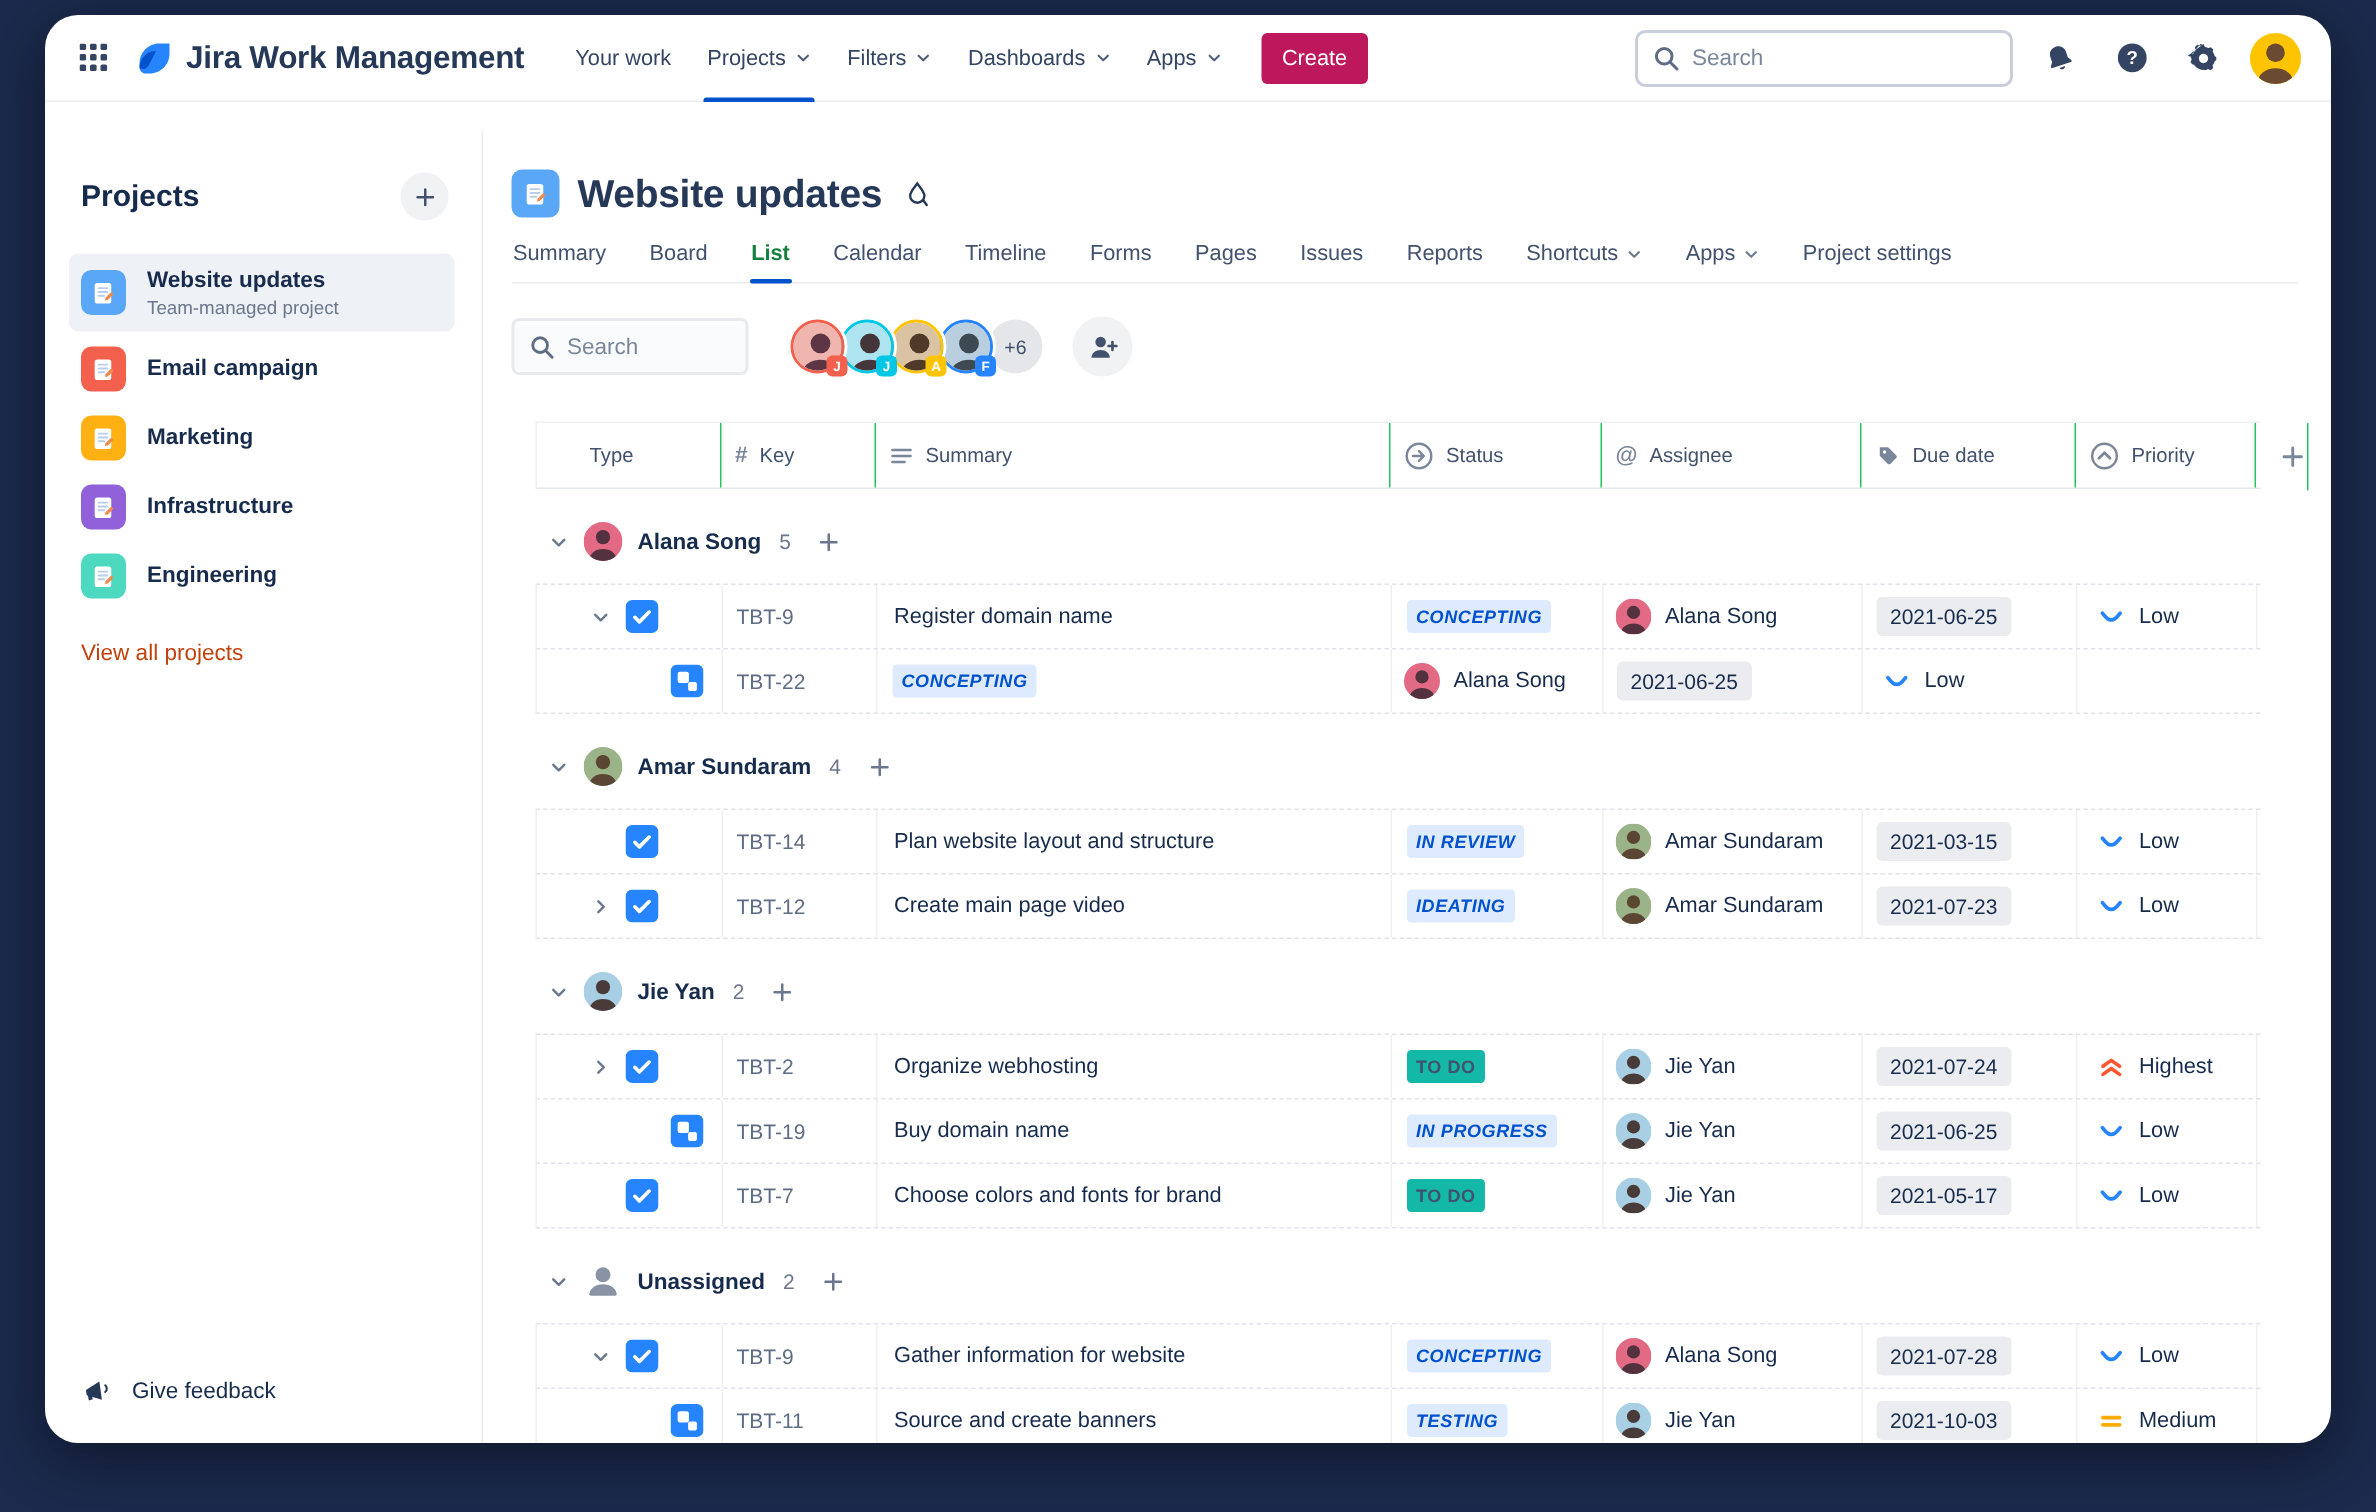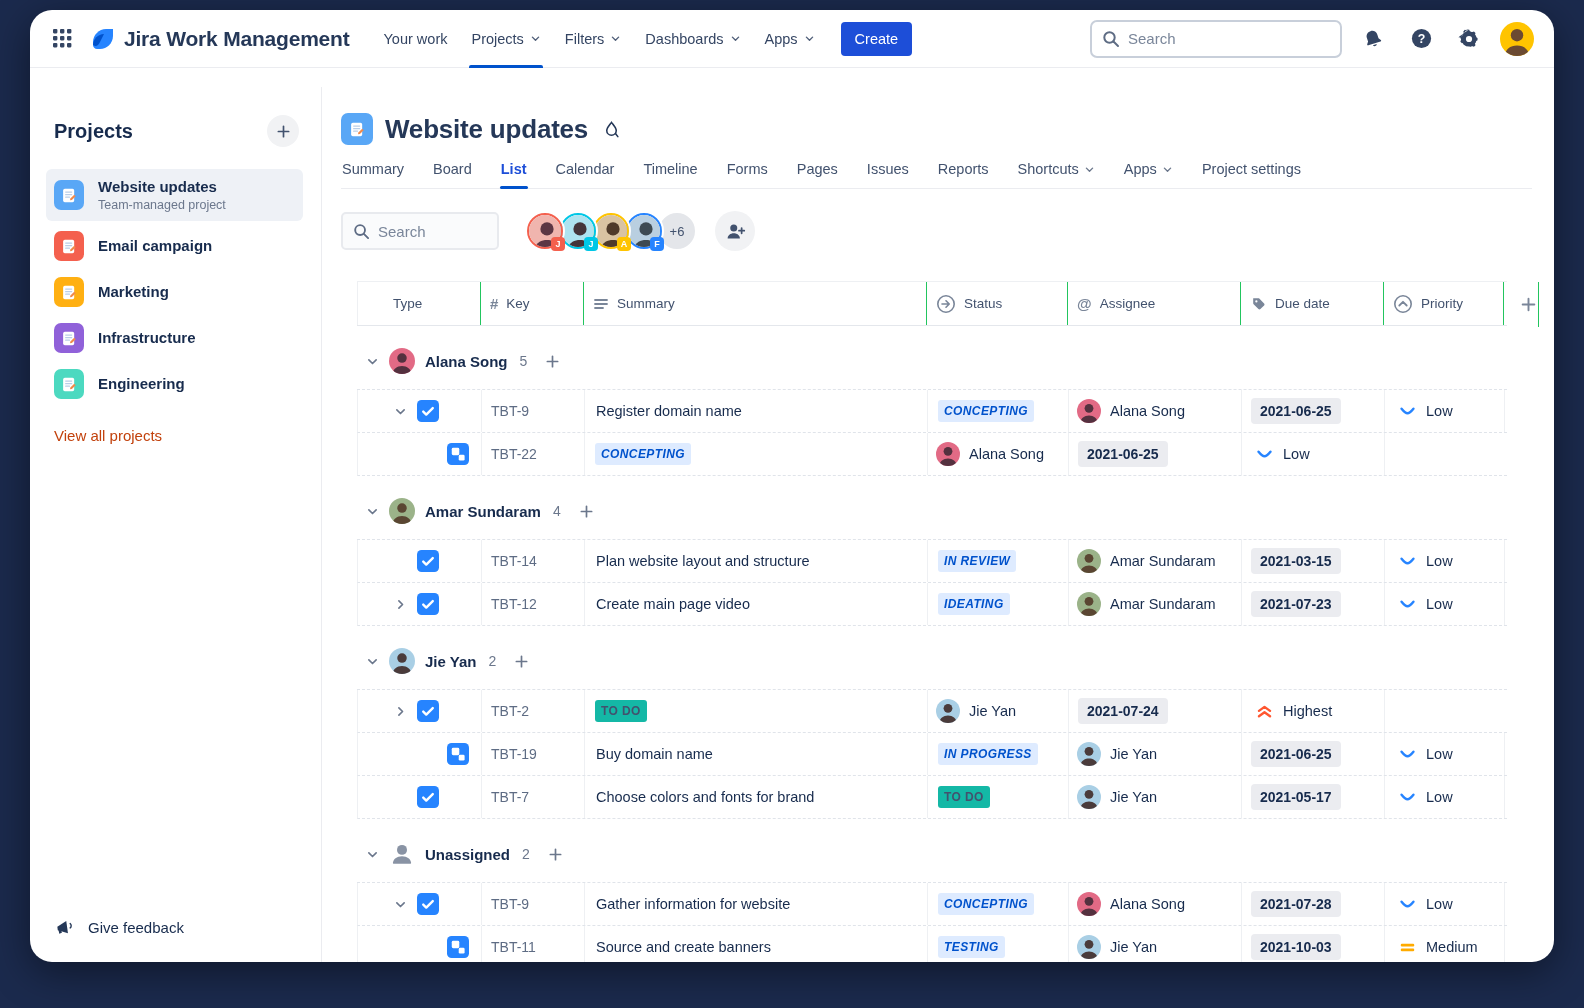--- a/index.html
+++ b/index.html
@@ -15,21 +15,21 @@
     border-bottom:1px solid #EBECF0; }
   .appgrid { width:34px; height:34px; display:flex; align-items:center; justify-content:center;
     border-radius:4px; cursor:pointer; }
   .brand { display:flex; align-items:center; gap:8px; margin-left:10px; }
   .brand-title { font-size:21px; font-weight:700; color:#253858; letter-spacing:-.2px; }
   .navmenu { display:flex; align-items:center; margin-left:22px; height:58px; }
   .nav-item { display:flex; align-items:center; gap:6px; padding:0 12px; height:58px;
     font-size:14.5px; font-weight:500; color:#344563; cursor:pointer; position:relative; }
   .nav-item.active::after { content:""; position:absolute; left:10px; right:10px; bottom:0;
     height:3px; background:#0052CC; border-radius:2px 2px 0 0; }
-  .btn-create { margin-left:14px; background:#1d4ed8; color:#fff; border:none; border-radius:4px;
+  .btn-create { margin-left:14px; background:#be185d; color:#fff; border:none; border-radius:4px;
     font-size:14.5px; font-weight:500; padding:9px 14px; cursor:pointer; font-family:inherit; }
   .topnav-right { margin-left:auto; display:flex; align-items:center; gap:14px; }
   .nav-search { display:flex; align-items:center; gap:8px; width:252px; height:38px;
     border:2px solid #C8CFDA; border-radius:7px; padding:0 10px; background:#fff; }
   .nav-search input { border:none; outline:none; font-size:15px; width:100%; color:#172B4D;
     font-family:inherit; }
   .nav-search input::placeholder { color:#7A869A; }
   .icon-btn { width:34px; height:34px; display:flex; align-items:center; justify-content:center;
     cursor:pointer; border-radius:50%; }
   .avatar-top { width:34px; height:34px; border-radius:50%; overflow:hidden; cursor:pointer; }
@@ -61,21 +61,21 @@
   
   .proj-head { display:flex; align-items:center; gap:12px; }
   .proj-icon { width:32px; height:32px; border-radius:7px; }
   .proj-title { font-size:26px; font-weight:700; color:#253858; letter-spacing:-.2px; }
   .paint { margin-left:2px; cursor:pointer; display:flex; }
 
   .tabs { display:flex; align-items:flex-end; gap:27px; margin-top:16px;
     border-bottom:1px solid #EBECF0; }
   .tab { display:flex; align-items:center; gap:5px; padding:0 1px 11px 1px; font-size:14.5px;
     font-weight:500; color:#42526E; cursor:pointer; position:relative; white-space:nowrap; }
-  .tab.active { color:#1d4ed8; font-weight:600; }
+  .tab.active { color:#15803d; font-weight:600; }
   .tab.active::after { content:""; position:absolute; left:0; right:0; bottom:-1px; height:3px;
     background:#0052CC; border-radius:2px; }
 
   
   .toolbar { margin-top:22px; display:flex; align-items:center; }
   .tb-search { display:flex; align-items:center; gap:8px; width:158px; height:38px;
     background:#FAFBFC; border:2px solid #E8EAEE; border-radius:5px; padding:0 10px; }
   .tb-search input { border:none; outline:none; background:transparent; width:100%;
     font-size:15px; color:#172B4D; font-family:inherit; }
   .tb-search input::placeholder { color:#7A869A; }
@@ -122,21 +122,21 @@
   .type-icon.sub { margin-left:89px; }
   .cell-key { padding-left:9px; font-size:14px; color:#5E6C84; }
   .cell-summary { padding-left:11px; font-size:14.5px; color:#172B4D; }
   .cell-status { padding-left:10px; }
   .pill { font-size:12px; font-weight:700; letter-spacing:.4px; padding:4px 6px; border-radius:3px;
     white-space:nowrap; }
   .pill.blue  { background:#DEEBFF; color:#0052CC;font-style:italic; }
   .pill.gray  { background:#14b8a6; color:#42526E; }
   .pill.green { background:#E3FCEF; color:#00875A; }
   .cell-assignee { padding-left:8px; gap:9px; font-size:14.5px; color:#172B4D; }
-  .cell-due { padding-left:9px;font-weight:bold; }
+  .cell-due { padding-left:9px; }
   .due-pill { background:#EBECF0; border-radius:4px; padding:5px 9px; font-size:14px;
     color:#172B4D; }
   .cell-priority { padding-left:13px; gap:9px; font-size:14.5px; color:#172B4D; }
 
   .avatar { border-radius:50%; overflow:hidden; flex:none; }
   .av-24 { width:24px; height:24px; }
   .av-26 { width:26px; height:26px; }
   svg { display:block; }
 </style>
 </head>
@@ -770,20 +770,21 @@
                       </svg>
                     </span>
       <span class="type-icon">
                       <svg width="22" height="22" viewBox="0 0 24 24">
                         <rect width="24" height="24" rx="5" fill="#2684FF"></rect>
                         <path d="M6.8 12.6l3.3 3.3 7.1-7.1" fill="none" stroke="#fff" stroke-width="2.6" stroke-linecap="round" stroke-linejoin="round"></path>
                       </svg>
                     </span>
     </div>
     <div class="cell-key">TBT-2</div>
+    <div class="cell-summary">Organize webhosting</div>
     <div class="cell-status">
       <span class="pill gray">TO DO</span>
     </div>
     <div class="cell-assignee">
       <span class="avatar av-24">
                       <svg width="24" height="24" viewBox="0 0 24 24">
                         <rect width="24" height="24" fill="#A9CFE5"></rect>
                         <circle cx="12" cy="9.3" r="4.4" fill="#4A3B3B"></circle>
                         <path d="M3.5 24c0-4.6 3.8-7.4 8.5-7.4s8.5 2.8 8.5 7.4z" fill="#4A3B3B"></path>
                       </svg>

